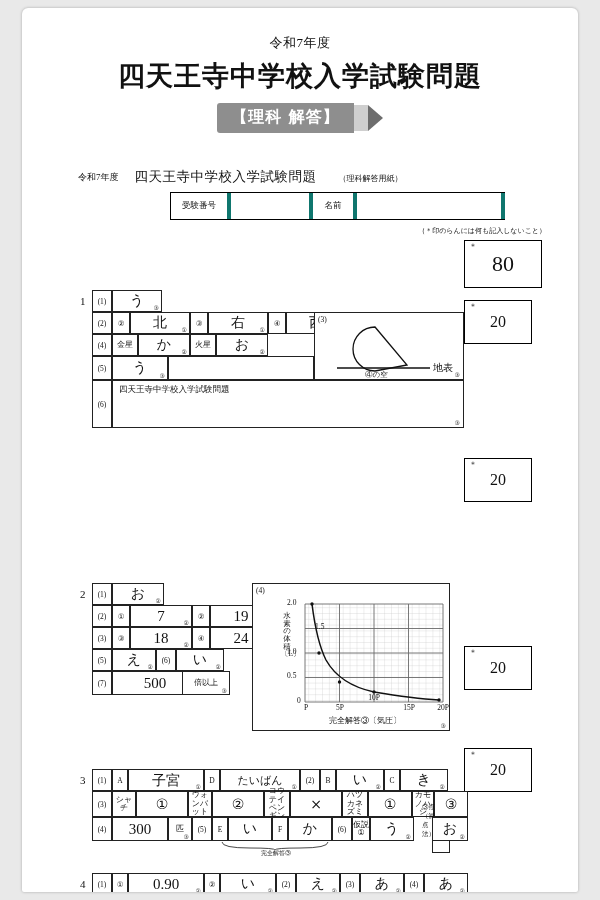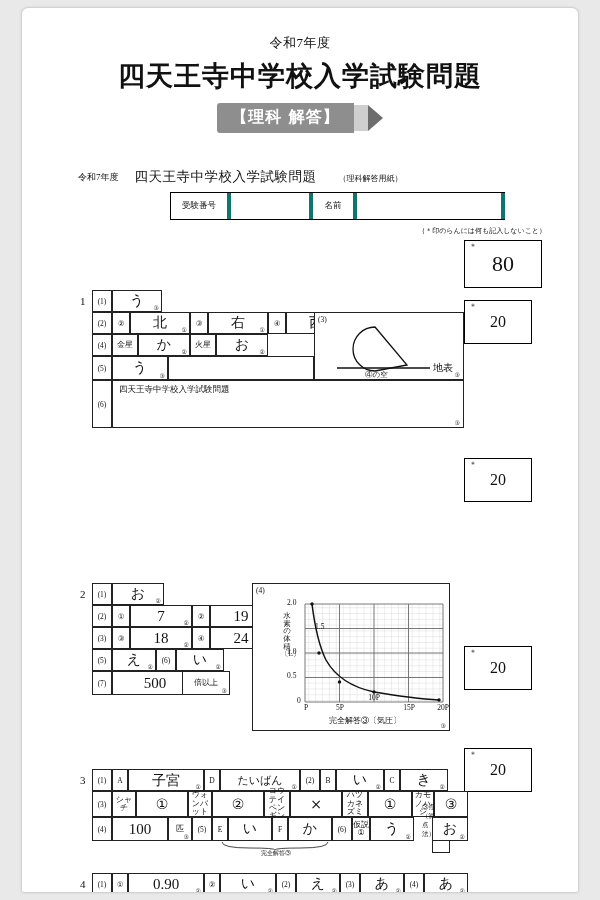--- a/index.html
+++ b/index.html
@@ -350,21 +350,21 @@
     <div class="cell" style="left:390px;top:658px;width:22px;height:26px;">
       <span class="ans tiny">カモノハシ</span>
     </div>
     <div class="cell" style="left:412px;top:658px;width:34px;height:26px;">
       <span class="ans">③</span>
     </div>
     <span class="sidenote" style="left:400px;top:670px;">③点（減点法）</span>
 
     <div class="cell lbl" style="left:70px;top:684px;width:20px;height:24px;">(4)</div>
     <div class="cell" style="left:90px;top:684px;width:56px;height:24px;">
-      <span class="ans num">100</span>
+      <span class="ans num">300</span>
     </div>
     <div class="cell" style="left:146px;top:684px;width:24px;height:24px;">
       <span class="ans tiny">匹</span>
       <span class="mk">③</span>
     </div>
     <div class="cell lbl" style="left:170px;top:684px;width:20px;height:24px;">(5)</div>
     <div class="cell lbl" style="left:190px;top:684px;width:16px;height:24px;">E</div>
     <div class="cell" style="left:206px;top:684px;width:44px;height:24px;">
       <span class="ans">い</span>
     </div>

